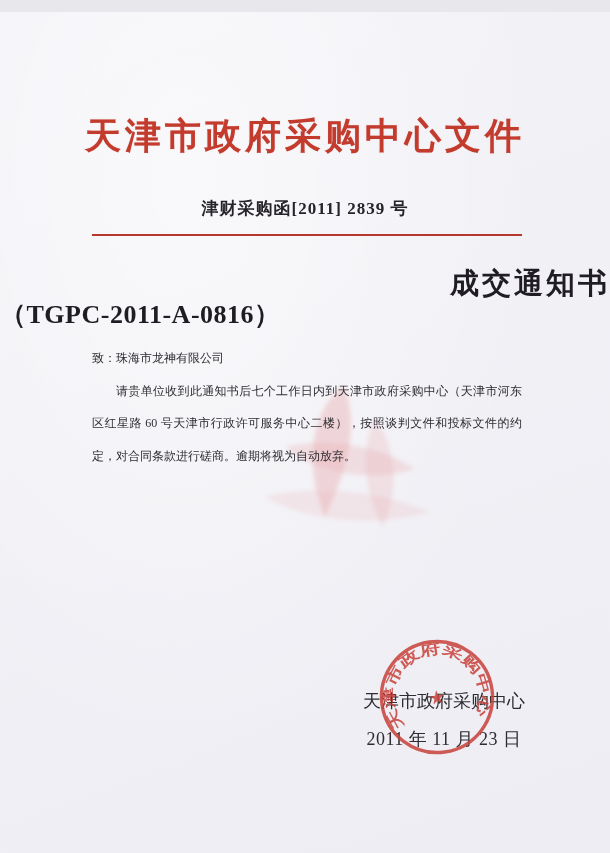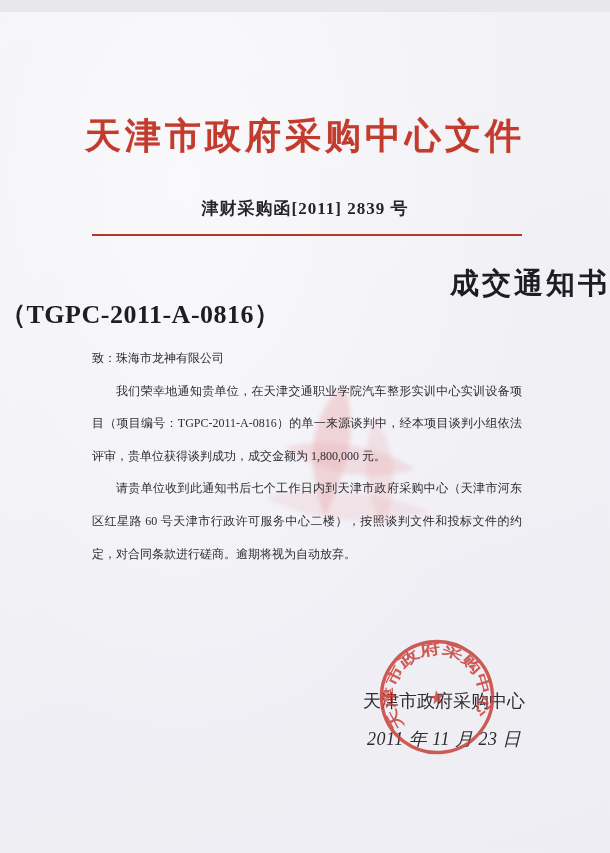--- a/index.html
+++ b/index.html
@@ -54,21 +54,21 @@
   }
   .body-text p { margin:0; }
   .body-text .para { text-indent:2em; }
 
   .signature {
     position:absolute; top:677px; left:362px;
     width:164px; z-index:1;
     text-align:center;
     font-size:18px; color:#2e2c31;
   }
-  .signature .sig-date { margin-top:14px; letter-spacing:0.5px;font-style:italic; }
+  .signature .sig-date { margin-top:14px; letter-spacing:0.5px; }
 
   .seal {
     position:absolute; left:376px; top:624px;
     width:122px; height:122px; z-index:2;
     opacity:0.85;
     transform:rotate(-8deg);
     pointer-events:none;
   }
 
   .watermark {
@@ -97,21 +97,20 @@
 
   <div class="doc-number">津财采购函[2011] 2839 号</div>
 
   <div class="red-rule"></div>
 
   <div class="notice-title">成交通知书</div>
   <div class="notice-code">（TGPC-2011-A-0816）</div>
 
   <div class="body-text">
     <p class="recipient">致：珠海市龙神有限公司</p>
-    <p class="para">我们荣幸地通知贵单位，在天津交通职业学院汽车整形实训中心实训设备项目（项目编号：TGPC-2011-A-0816）的单一来源谈判中，经本项目谈判小组依法评审，贵单位获得谈判成功，成交金额为 1,800,000 元。</p>
     <p class="para">请贵单位收到此通知书后七个工作日内到天津市政府采购中心（天津市河东区红星路 60 号天津市行政许可服务中心二楼），按照谈判文件和投标文件的约定，对合同条款进行磋商。逾期将视为自动放弃。</p>
   </div>
 
   <div class="signature">
     <div class="sig-org">天津市政府采购中心</div>
     <div class="sig-date">2011 年 11 月 23 日</div>
   </div>
 
   <svg class="seal" viewBox="0 0 122 122">
     <circle cx="61" cy="61" r="55.5" fill="none" stroke="#c8413a" stroke-width="3.4"></circle>

